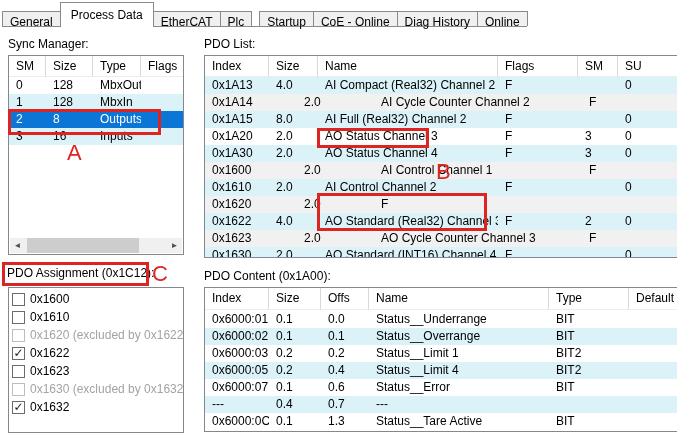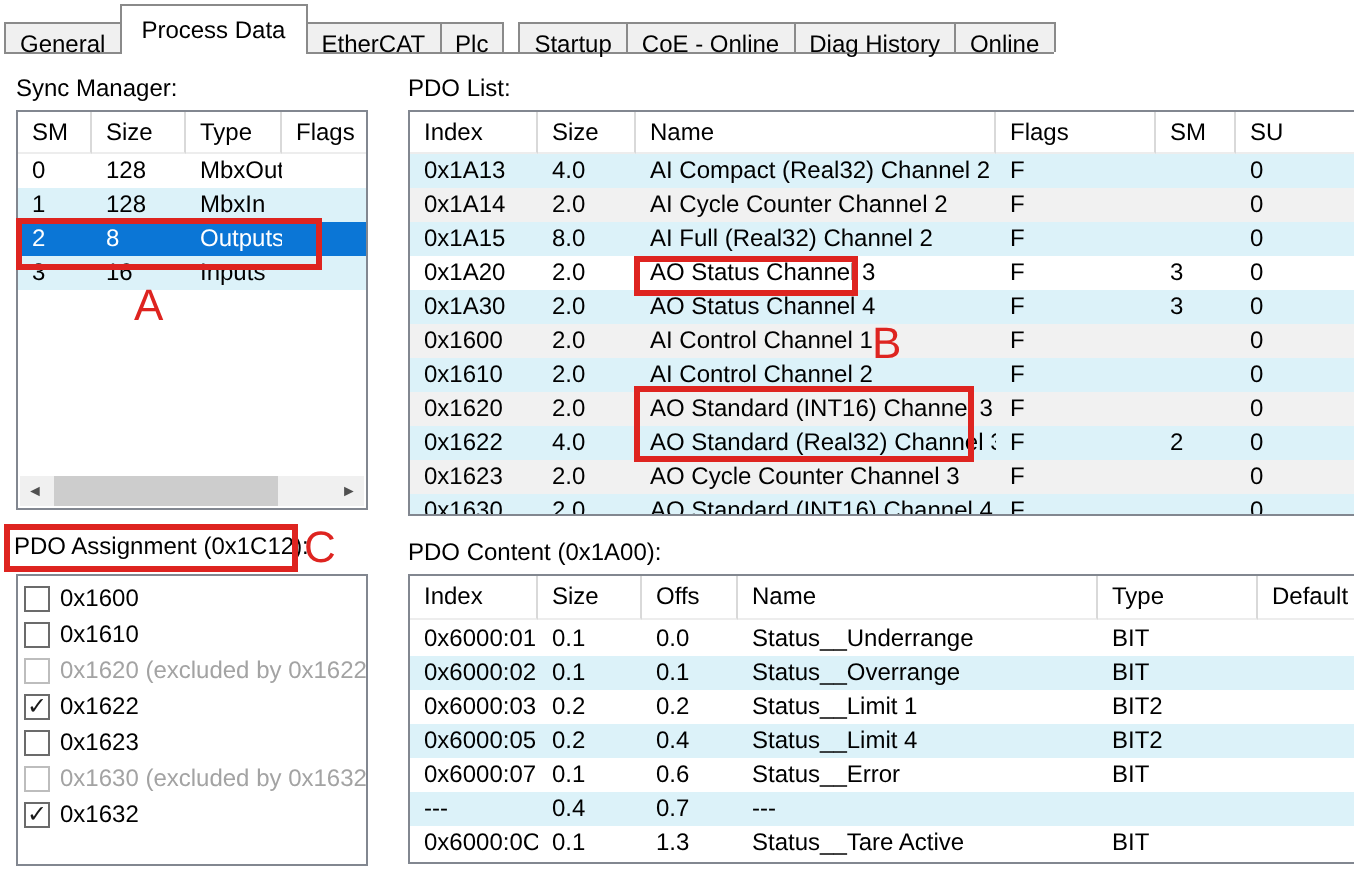--- a/index.html
+++ b/index.html
@@ -26,21 +26,21 @@
   
   .panel { position:absolute; background:#fff; border:1px solid var(--border-mid); overflow:hidden; }
   .panel.no-right { border-right:none; }
   .lv-header { display:grid; height:21px; background:#fff; }
   .lv-header .cell { line-height:20px; padding-left:7px; border-right:1px solid #d9d9d9;
                      border-bottom:1px solid #ededed; overflow:hidden; white-space:nowrap; }
   .lv-header .cell:last-child { border-right:none; }
   .lv-row { display:grid; height:17px; }
   .lv-row .cell { line-height:17px; padding-left:7px; overflow:hidden; white-space:nowrap; }
   .lv-row.cyan  { background:var(--row-cyan); }
-  .lv-row.gray  { background:var(--row-gray); }
+  .lv-row.gray  { background:var(--row-gray);gap:28px; }
   .lv-row.white { background:#fff; }
   .lv-row.sel   { background:var(--sel-blue); color:#fff; }
 
   .sync-grid   { grid-template-columns:37px 47px 48px 1fr; }
   .plist-grid  { grid-template-columns:64px 49px 180px 80px 40px 1fr; }
   .pcont-grid  { grid-template-columns:64px 52px 48px 180px 80px 1fr; }
 
   
   .hscroll { position:absolute; left:1px; right:1px; bottom:1px; height:15px;
              background:#f0f0f0; display:flex; align-items:center; }
@@ -181,21 +181,20 @@
           <div class="cell">0x1610</div>
           <div class="cell">2.0</div>
           <div class="cell">AI Control Channel 2</div>
           <div class="cell">F</div>
           <div class="cell"></div>
           <div class="cell">0</div>
         </div>
         <div class="lv-row plist-grid gray">
           <div class="cell">0x1620</div>
           <div class="cell">2.0</div>
-          <div class="cell">AO Standard (INT16) Channel 3</div>
           <div class="cell">F</div>
           <div class="cell"></div>
           <div class="cell">0</div>
         </div>
         <div class="lv-row plist-grid cyan">
           <div class="cell">0x1622</div>
           <div class="cell">4.0</div>
           <div class="cell">AO Standard (Real32) Channel 3</div>
           <div class="cell">F</div>
           <div class="cell">2</div>

